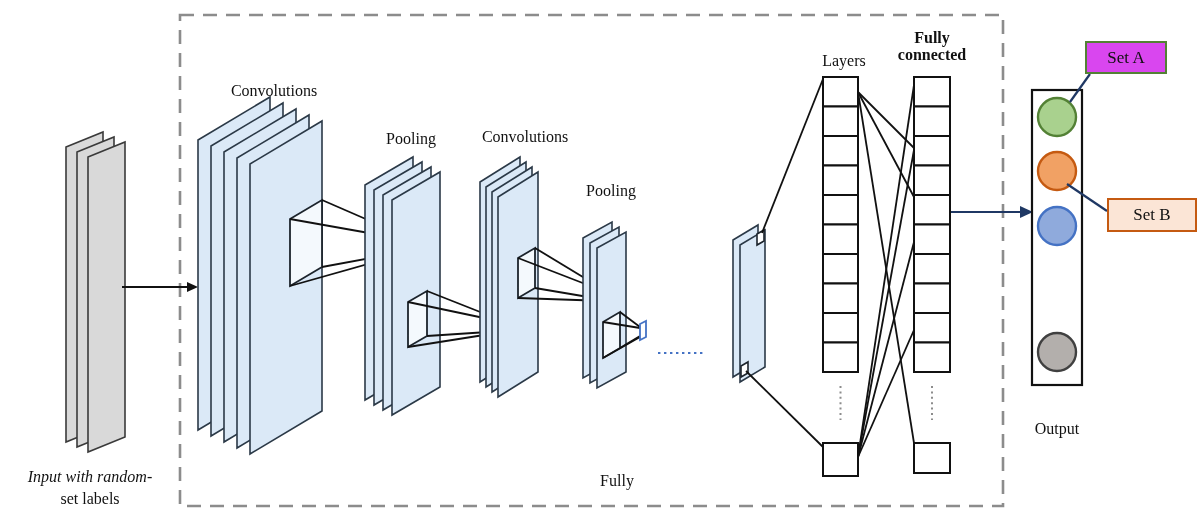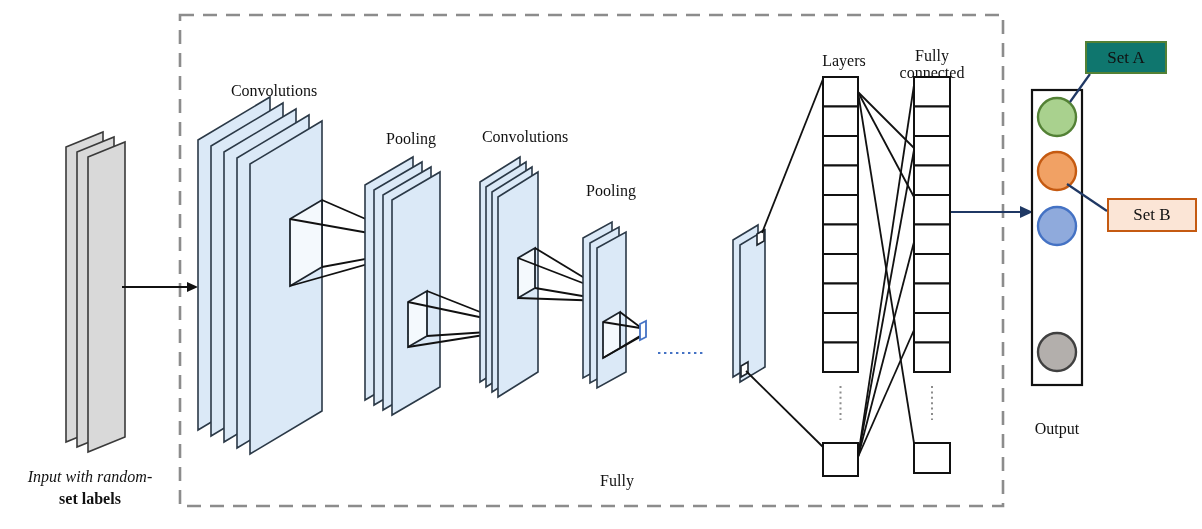--- a/index.html
+++ b/index.html
@@ -20,21 +20,21 @@
   .cell{fill:#ffffff;stroke:#111;stroke-width:2;}
   .link{stroke:#111;stroke-width:1.8;fill:none;}
   .navy{stroke:#1f3864;stroke-width:2.2;fill:none;}
   .dashedbox{fill:none;stroke:#8c8c8c;stroke-width:2.6;stroke-dasharray:14 9;}
   .vdots{stroke:#8c8c8c;stroke-width:2;stroke-dasharray:2 3.4;fill:none;}
   .bluedots{stroke:#4472c4;stroke-width:2;stroke-dasharray:2.4 3.6;fill:none;}
   .setbox{
     position:absolute;display:flex;align-items:center;justify-content:center;
     font-size:17px;box-sizing:border-box;
   }
-  .setbox.a{background:#0f766e;border:2.5px solid #538135;}
+  .setbox.a{background:#d946ef;border:2.5px solid #538135;}
   .setbox.b{background:#fbe5d6;border:2.5px solid #c55a11;justify-content:center;}
 </style>
 </head>
 <body>
 
 <div id="stage">
 
   <svg width="1202" height="529" viewBox="0 0 1202 529">
 
     <rect x="180" y="15" width="823" height="491" class="dashedbox"></rect>
@@ -174,28 +174,28 @@
     <circle cx="1057" cy="117" r="19" stroke-width="2.4" fill="#a9d18e" stroke="#538135"></circle>
     <circle cx="1057" cy="171" r="19" stroke-width="2.4" fill="#f1a164" stroke="#c55a11"></circle>
     <circle cx="1057" cy="226" r="19" stroke-width="2.4" fill="#8faadc" stroke="#4472c4"></circle>
     <circle cx="1057" cy="352" r="19" stroke-width="2.4" fill="#b3afac" stroke="#404040"></circle>
 
     <line class="navy" x1="1070" y1="102" x2="1090" y2="74"></line>
     <line class="navy" x1="1067" y1="184" x2="1107" y2="211"></line>
   </svg>
 
   <div class="lbl" style="left:90px;top:468px;font-style:italic;">Input with random-</div>
-  <div class="lbl" style="left:90px;top:490px;font-weight:bold;">set labels</div>
+  <div class="lbl" style="left:90px;top:490px;">set labels</div>
 
   <div class="lbl" style="left:274px;top:82px;">Convolutions</div>
   <div class="lbl" style="left:411px;top:130px;">Pooling</div>
   <div class="lbl" style="left:525px;top:128px;">Convolutions</div>
   <div class="lbl" style="left:611px;top:182px;">Pooling</div>
   <div class="lbl" style="left:844px;top:52px;">Layers</div>
-  <div class="lbl wrap" style="left:932px;top:47px;width:82px;line-height:17px;">Fully connected</div>
+  <div class="lbl wrap" style="left:932px;top:29px;width:82px;line-height:17px;font-weight:bold;">Fully connected</div>
   <div class="lbl" style="left:617px;top:472px;">Fully</div>
   <div class="lbl" style="left:1057px;top:404px;margin-top:16px;">Output</div>
 
   <div class="setbox a" style="left:1085px;top:41px;width:82px;height:33px;">
     <span>Set A</span>
   </div>
   <div class="setbox b" style="left:1107px;top:198px;width:90px;height:34px;">
     <span>Set B</span>
   </div>
 

